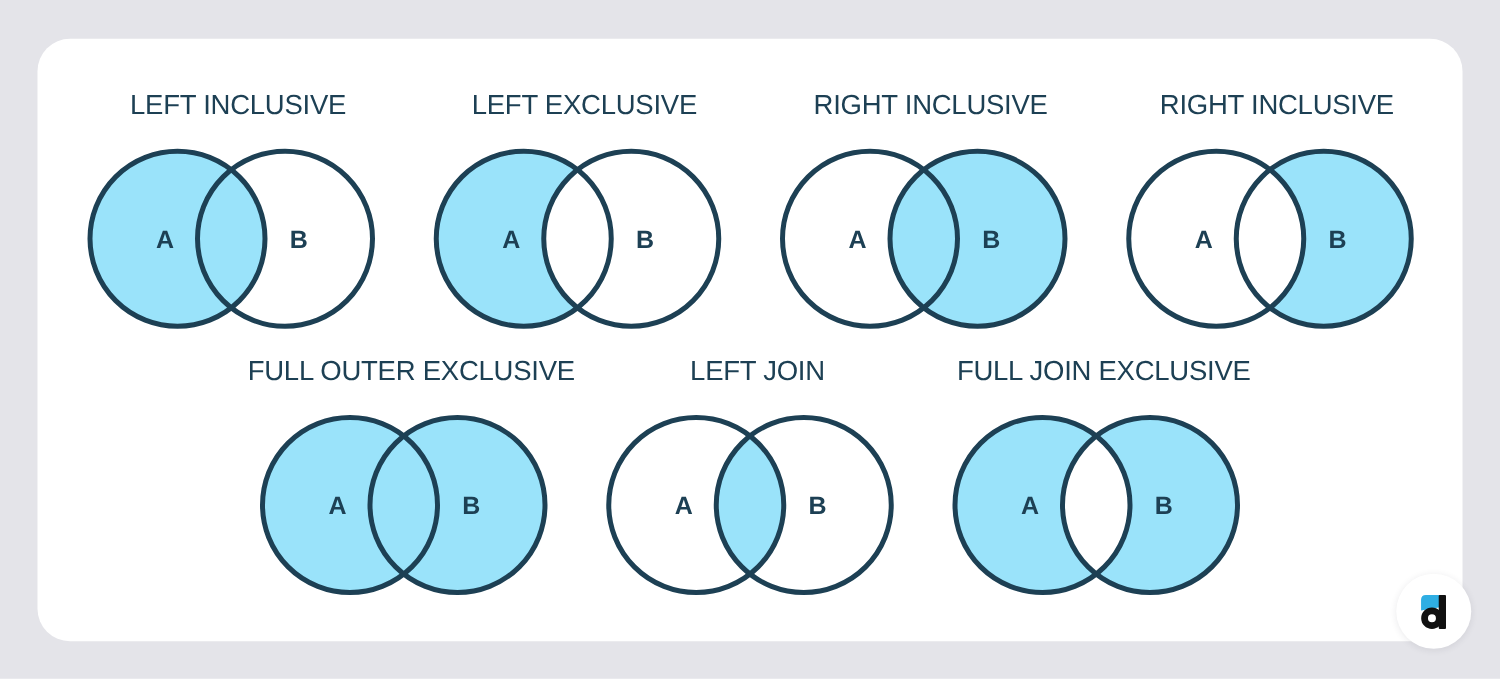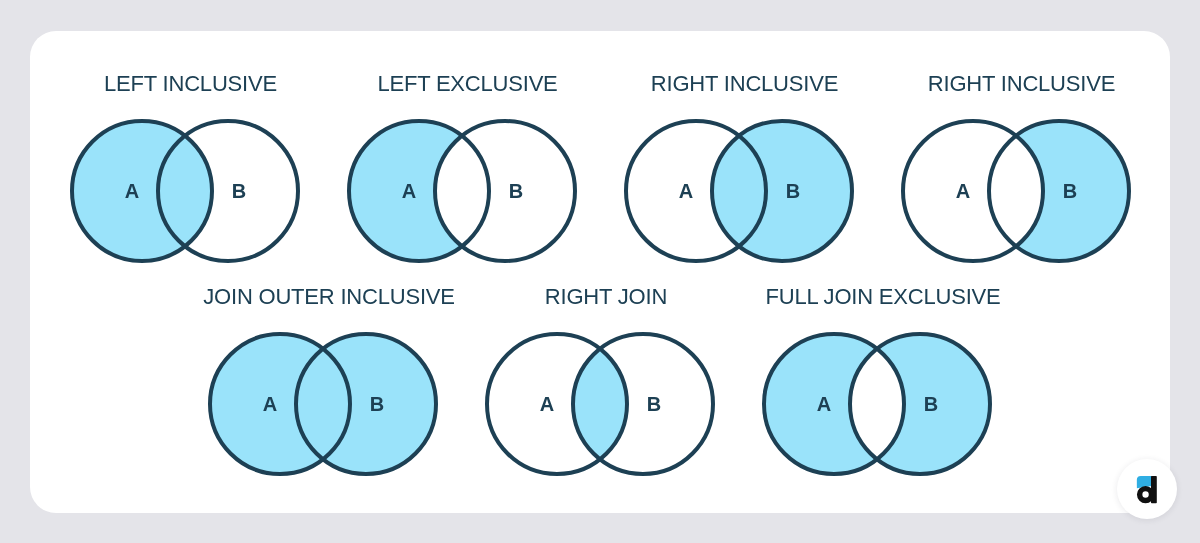--- a/index.html
+++ b/index.html
@@ -129,34 +129,34 @@
       <path class="fill-lens" d="M117 20.8 A70 70 0 0 1 117 131.2 A70 70 0 0 1 117 20.8 Z" fill="#ffffff"></path>
       <circle class="c-stroke" cx="74" cy="76" r="70"></circle>
       <circle class="c-stroke" cx="160" cy="76" r="70"></circle>
       <text class="set-label label-a" x="64" y="83">A</text>
       <text class="set-label label-b" x="171" y="83">B</text>
     </svg>
   </figure>
 </div>
   <div class="row row-bottom">
   <figure class="venn">
-    <figcaption class="venn-title">JOIN OUTER INCLUSIVE</figcaption>
+    <figcaption class="venn-title">FULL OUTER EXCLUSIVE</figcaption>
     <svg class="venn-svg" viewBox="0 0 234 152">
       <circle class="fill-a" cx="74" cy="76" r="70" fill="#9ae3fa"></circle>
       <circle class="fill-b" cx="160" cy="76" r="70" fill="#9ae3fa"></circle>
       <path class="fill-lens" d="M117 20.8 A70 70 0 0 1 117 131.2 A70 70 0 0 1 117 20.8 Z" fill="#9ae3fa"></path>
       <circle class="c-stroke" cx="74" cy="76" r="70"></circle>
       <circle class="c-stroke" cx="160" cy="76" r="70"></circle>
       <text class="set-label label-a" x="64" y="83">A</text>
       <text class="set-label label-b" x="171" y="83">B</text>
     </svg>
   </figure>
 
   <figure class="venn">
-    <figcaption class="venn-title">RIGHT JOIN</figcaption>
+    <figcaption class="venn-title">LEFT JOIN</figcaption>
     <svg class="venn-svg" viewBox="0 0 234 152">
       <circle class="fill-a" cx="74" cy="76" r="70" fill="#ffffff"></circle>
       <circle class="fill-b" cx="160" cy="76" r="70" fill="#ffffff"></circle>
       <path class="fill-lens" d="M117 20.8 A70 70 0 0 1 117 131.2 A70 70 0 0 1 117 20.8 Z" fill="#9ae3fa"></path>
       <circle class="c-stroke" cx="74" cy="76" r="70"></circle>
       <circle class="c-stroke" cx="160" cy="76" r="70"></circle>
       <text class="set-label label-a" x="64" y="83">A</text>
       <text class="set-label label-b" x="171" y="83">B</text>
     </svg>
   </figure>

